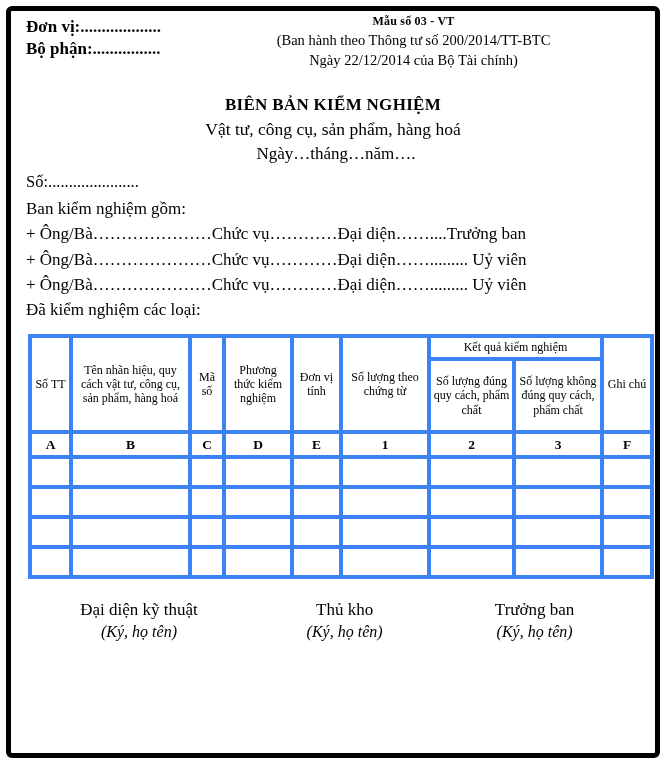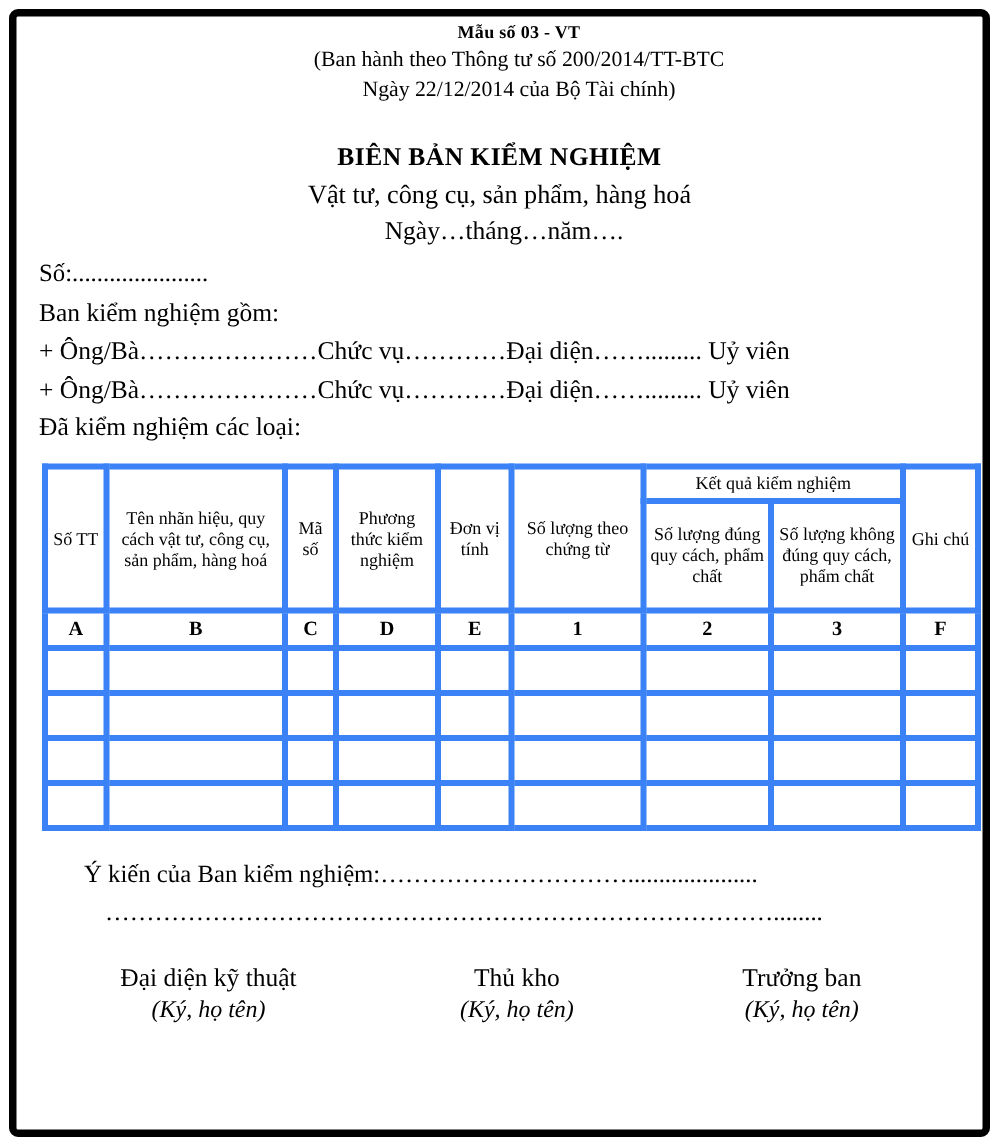--- a/index.html
+++ b/index.html
@@ -193,37 +193,42 @@
 </style>
 </head>
 <body>
 
 <div id="page">
   <div id="frame"></div>
 
   <div id="inner">
 
     <div class="topbar">
+      <div class="unit-block">
+        <span class="unit-line">Đơn vị:...................</span>
+        <span class="unit-line">Bộ phận:................</span>
+      </div>
       <div class="form-block">
         <div class="form-title">Mẫu số 03 - VT</div>
         <div class="form-sub">(Ban hành theo Thông tư số 200/2014/TT-BTC</div>
         <div class="form-sub2">Ngày 22/12/2014 của Bộ Tài chính)</div>
       </div>
     </div>
 
     <div class="doc-title-wrap">
       <div class="doc-title">BIÊN BẢN KIỂM NGHIỆM</div>
       <div class="doc-subtitle">Vật tư, công cụ, sản phẩm, hàng hoá</div>
       <div class="doc-date">Ngày…tháng…năm….</div>
     </div>
 
     <div class="so-line">Số:......................</div>
 
     <div class="body-lines">
       <span class="bl">Ban kiểm nghiệm gồm:</span>
+      <span class="bl">+ Ông/Bà…………………Chức vụ…………Đại diện……....Trưởng ban</span>
       <span class="bl">+ Ông/Bà…………………Chức vụ…………Đại diện……......... Uỷ viên</span>
       <span class="bl">+ Ông/Bà…………………Chức vụ…………Đại diện……......... Uỷ viên</span>
       <span class="bl">Đã kiểm nghiệm các loại:</span>
     </div>
 
     <div class="table-wrap">
       <table class="kn">
         <colgroup>
           <col style="width:41px">
           <col style="width:119px">
@@ -304,24 +309,20 @@
             <td class="blank"></td>
             <td class="blank"></td>
             <td class="blank"></td>
             <td class="blank"></td>
             <td class="blank"></td>
           </tr>
         </tbody>
       </table>
     </div>
 
-    <div class="opinion">
-      <span class="ol">Ý kiến của Ban kiểm nghiệm:………………………….....................</span>
-      <span class="ol ol2">………………………………………………………………………........</span>
-    </div>
 
     <div class="signs">
       <div class="sign s1">
         <div class="role">Đại diện kỹ thuật</div>
         <div class="note">(Ký, họ tên)</div>
       </div>
       <div class="sign s2">
         <div class="role">Thủ kho</div>
         <div class="note">(Ký, họ tên)</div>
       </div>

